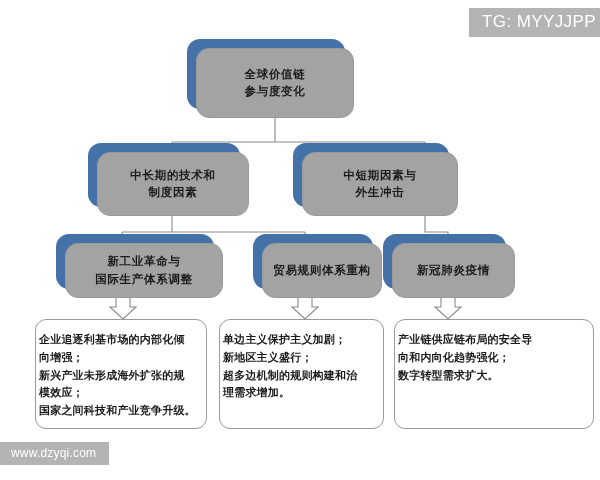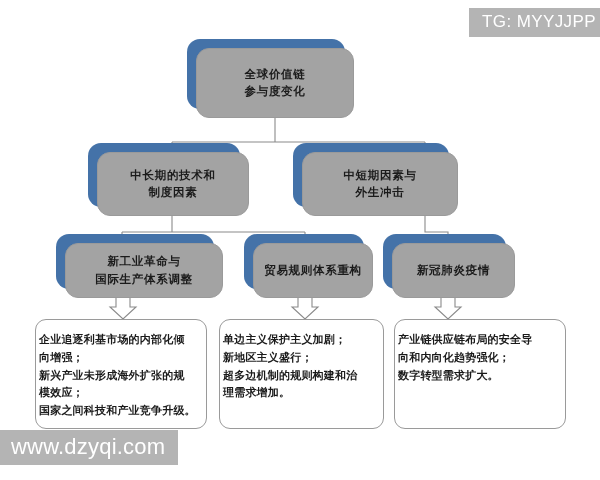--- a/index.html
+++ b/index.html
@@ -98,21 +98,21 @@
   #wm-top {
     right: 0;
     top: 8px;
     font-size: 17px;
     padding: 4px 4px 5px 13px;
     letter-spacing: 0.4px;
   }
   #wm-bottom {
     left: 0;
     bottom: 15px;
-    font-size: 22px;
+    font-size: 12px;
     padding: 4px 13px 5px 11px;
     letter-spacing: 0.2px;
   }
 </style>
 </head>
 <body>
 
 <div id="canvas">
 
   <svg id="wires" viewBox="0 0 600 480" width="600" height="480">
@@ -163,21 +163,21 @@
   </div>
 
   <div class="node" id="n-l3a" style="left:65px; top:243px; width:158px; height:55px;">
     <div class="shadow"></div>
     <div class="face">
       <div class="line">新工业革命与</div>
       <div class="line">国际生产体系调整</div>
     </div>
   </div>
 
-  <div class="node" id="n-l3b" style="left:253px; top:243px; width:120px; height:55px;text-decoration:underline;">
+  <div class="node" id="n-l3b" style="left:262px; top:243px; width:120px; height:55px;text-decoration:underline;">
     <div class="shadow"></div>
     <div class="face">
       <div class="line">贸易规则体系重构</div>
     </div>
   </div>
 
   <div class="node" id="n-l3c" style="left:392px; top:243px; width:123px; height:55px;">
     <div class="shadow"></div>
     <div class="face">
       <div class="line">新冠肺炎疫情</div>
@@ -192,21 +192,21 @@
     <div class="line">国家之间科技和产业竞争升级。</div>
   </div>
 
   <div class="leafbox" id="b-2" style="left:219px; top:319px; width:165px; height:110px;">
     <div class="line">单边主义保护主义加剧；</div>
     <div class="line">新地区主义盛行；</div>
     <div class="line">超多边机制的规则构建和治</div>
     <div class="line">理需求增加。</div>
   </div>
 
-  <div class="leafbox" id="b-3" style="left:394px; top:319px; width:172px; height:110px;">
+  <div class="leafbox" id="b-3" style="left:394px; top:319px; width:200px; height:110px;">
     <div class="line">产业链供应链布局的安全导</div>
     <div class="line">向和内向化趋势强化；</div>
     <div class="line">数字转型需求扩大。</div>
   </div>
 
   <div class="watermark" id="wm-top">TG: MYYJJPP</div>
 
   <div class="watermark" id="wm-bottom">www.dzyqi.com</div>
 
 </div>

